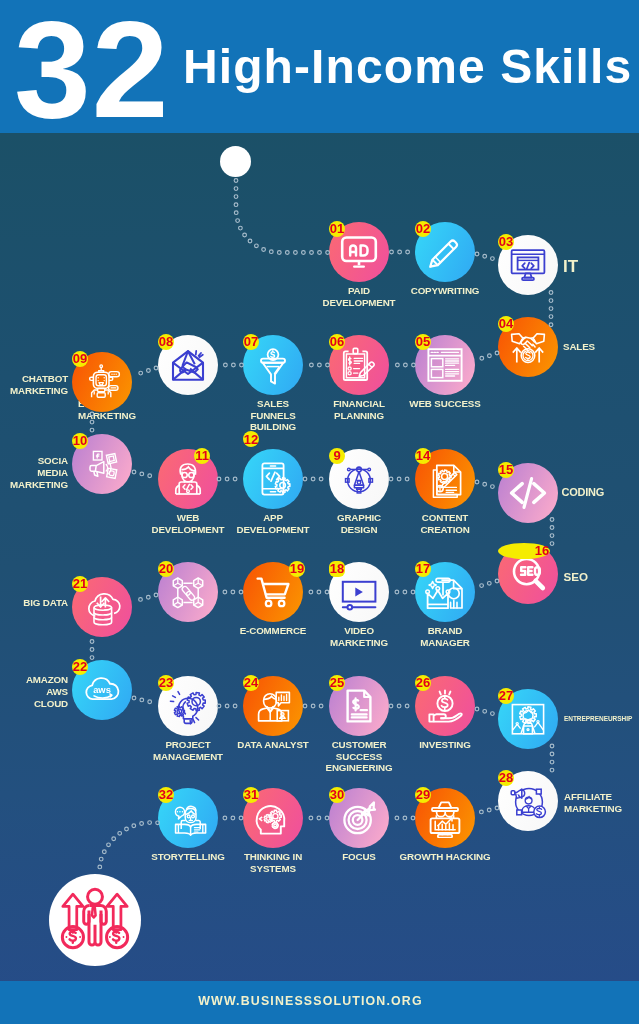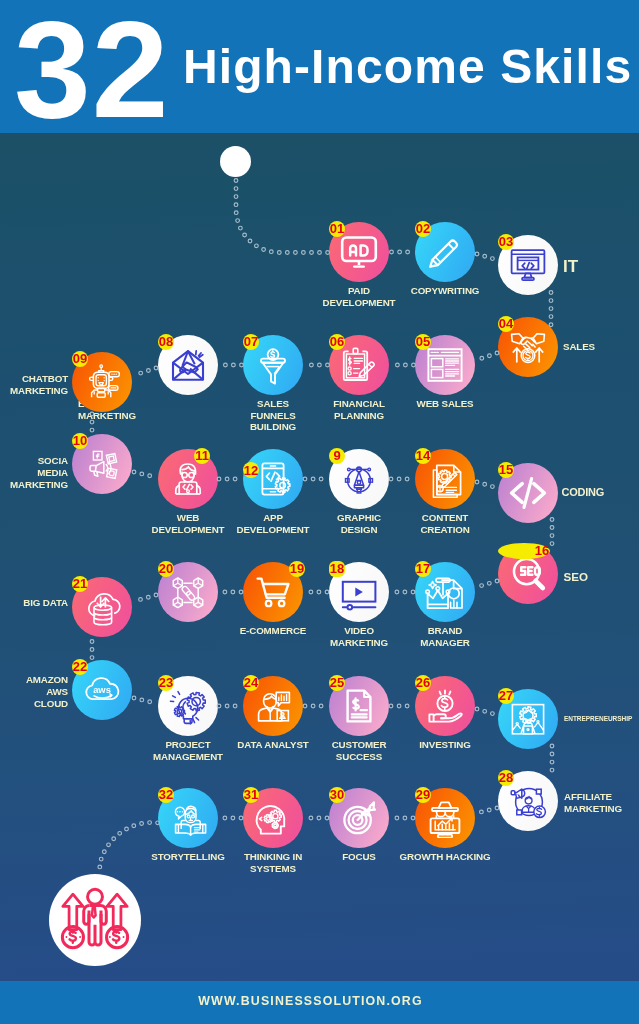--- a/index.html
+++ b/index.html
@@ -271,21 +271,21 @@
 <path d="M16.4 7.4h17" stroke="currentColor" stroke-width="1.3" stroke-linecap="round"></path>
 <rect x="6.4" y="13.6" width="11.4" height="8.2" fill="none" stroke="currentColor" stroke-width="1.5"></rect>
 <rect x="6.4" y="24.4" width="11.4" height="8.2" fill="none" stroke="currentColor" stroke-width="1.5"></rect>
 <path d="M20.6 13.8h13M20.6 16h13M20.6 18.2h13M20.6 20.4h9M20.6 24.4h13M20.6 26.6h13M20.6 28.8h13M20.6 31h9" stroke="currentColor" stroke-width="1.3" stroke-linecap="round"></path>
       </svg>
   </div>
   <div class="badge" style="left:415px;top:333.7px;">
       <span>05</span>
     </div>
   <div class="lbl" style="left:445px;top:397.6px;width:220px;margin-left:-110px;text-align:center;">
-<div>WEB SALES</div>
+<div>WEB SUCCESS</div>
 </div>
   <div class="node" style="left:329px;top:335px;width:60px;height:60px;">
     <div class="circ" style="width:60px;height:60px;background:linear-gradient(115deg,#fb6a72 0%,#ef4f9e 100%);"></div>
     <svg class="icn" viewBox="0 0 40 40" style="left:10px;top:10px;width:40px;height:40px;color:#ffffff;">
         <path d="M9.6 6.4H6.4a1.6 1.6 0 0 0-1.6 1.6v25.4a1.6 1.6 0 0 0 1.6 1.6h20.2a1.6 1.6 0 0 0 1.6-1.6V8a1.6 1.6 0 0 0-1.6-1.6h-3.2" fill="none" stroke="currentColor" stroke-width="1.8"></path>
 <rect x="7.4" y="9" width="18.2" height="23.8" fill="none" stroke="currentColor" stroke-width="1.5"></rect>
 <rect x="14.2" y="3.4" width="4.6" height="5.2" rx="1.2" fill="none" stroke="currentColor" stroke-width="1.6"></rect>
 <path d="M11.9 13.6c-.9-.6-2.4-.3-2.4.9 0 1.6 2.8 1.2 2.8 2.8 0 1-1.3 1.4-2.3.8M10.7 11.9v8" stroke="currentColor" stroke-width="1.4" stroke-linecap="round" fill="none"></path>
 <path d="M15.2 13.4h8.4M15.2 16h8.4M15.2 18.4h5.4" stroke="currentColor" stroke-width="1.3" stroke-linecap="round"></path>
 <circle cx="10.6" cy="23.6" r="1.6" fill="none" stroke="currentColor" stroke-width="1.3"></circle>
@@ -424,21 +424,21 @@
     <div class="circ" style="width:60px;height:60px;background:linear-gradient(115deg,#36d7f8 0%,#30a8f3 100%);"></div>
     <svg class="icn" viewBox="0 0 40 40" style="left:10px;top:10px;width:40px;height:40px;color:#ffffff;">
         <rect x="9.4" y="4.4" width="21.2" height="31.2" rx="2" fill="none" stroke="currentColor" stroke-width="1.8"></rect>
 <path d="M9.4 9.4h21.2M9.4 29.8h21.2" stroke="currentColor" stroke-width="1.6"></path>
 <path d="M17.4 7h5.2M17.4 32.8h5.2" stroke="currentColor" stroke-width="1.5" stroke-linecap="round"></path>
 <path d="M16.4 14.2l-3 3.2 3 3.2M23.6 14.2l3 3.2-3 3.2M22 13.2l-4 9" fill="none" stroke="currentColor" stroke-width="1.7" stroke-linecap="round" stroke-linejoin="round"></path>
 <path d="M36.88 24.86L36.88 27.54L35.27 27.41L34.72 28.92L36.03 29.86L34.32 31.90L33.17 30.77L31.77 31.58L32.18 33.14L29.55 33.60L29.40 32.00L27.81 31.72L27.12 33.17L24.80 31.84L25.72 30.51L24.68 29.27L23.22 29.94L22.30 27.43L23.86 27.01L23.86 25.39L22.30 24.97L23.22 22.46L24.68 23.13L25.72 21.89L24.80 20.56L27.12 19.23L27.81 20.68L29.40 20.40L29.55 18.80L32.18 19.26L31.77 20.82L33.17 21.63L34.32 20.50L36.03 22.54L34.72 23.48L35.27 24.99Z" fill="none" stroke="currentColor" stroke-width="1.50" stroke-linejoin="round"></path>
         <circle cx="29.60" cy="26.20" r="2.80" fill="none" stroke="currentColor" stroke-width="1.50"></circle>
       </svg>
   </div>
-  <div class="badge" style="left:243px;top:462px;">
+  <div class="badge" style="left:243px;top:431px;">
       <span>12</span>
     </div>
   <div class="lbl" style="left:273px;top:511.6px;width:220px;margin-left:-110px;text-align:center;">
 <div>APP</div>
 <div>DEVELOPMENT</div>
 </div>
   <div class="node" style="left:329px;top:449px;width:60px;height:60px;">
     <div class="circ" style="width:60px;height:60px;background:linear-gradient(115deg,#ffffff 0%,#f7f7f7 100%);"></div>
     <svg class="icn" viewBox="0 0 40 40" style="left:10px;top:10px;width:40px;height:40px;color:#3b3fd0;">
         <circle cx="20" cy="21.4" r="11.4" fill="none" stroke="currentColor" stroke-width="1.5"></circle>
@@ -678,20 +678,21 @@
 <path d="M21.6 24.2h6.4" stroke="currentColor" stroke-width="2.2" stroke-linecap="round"></path>
 <path d="M12.8 28.4h14.8M12.8 31.4h14.8" stroke="currentColor" stroke-width="2.2" stroke-linecap="round"></path>
       </svg>
   </div>
   <div class="badge" style="left:329px;top:674.7px;">
       <span>25</span>
     </div>
   <div class="lbl" style="left:359px;top:738.6px;width:220px;margin-left:-110px;text-align:center;">
 <div>CUSTOMER</div>
 <div>SUCCESS</div>
+<div>ENGINEERING</div>
 </div>
   <div class="node" style="left:415px;top:676px;width:60px;height:60px;">
     <div class="circ" style="width:60px;height:60px;background:linear-gradient(115deg,#fb6a72 0%,#ef4f9e 100%);"></div>
     <svg class="icn" viewBox="0 0 40 40" style="left:10px;top:10px;width:40px;height:40px;color:#ffffff;">
         <circle cx="20" cy="17.4" r="7.6" fill="none" stroke="currentColor" stroke-width="1.9"></circle>
 <path d="M22.4 13.8a3.5 3.5 0 0 0-3-1.2c-1.6.1-2.5 1-2.5 2.1 0 2.6 5.8 1.4 5.8 4.2 0 1.4-1.3 2.3-3 2.3a3.7 3.7 0 0 1-3.2-1.5M19.8 10.4v2.2M19.8 21.4v2.2" fill="none" stroke="currentColor" stroke-width="1.7" stroke-linecap="round"></path>
 <path d="M20 4.4v3.2M14.6 5.6l1.2 2.8M25.4 5.6l-1.2 2.8" stroke="currentColor" stroke-width="1.9" stroke-linecap="round"></path>
 <path d="M4.4 28.4h4.2v7.2H4.4z" fill="none" stroke="currentColor" stroke-width="1.9" stroke-linejoin="round"></path>
 <path d="M8.6 29.4l3.2-1.2h7a2 2 0 0 1 0 4h-3.4" fill="none" stroke="currentColor" stroke-width="1.9" stroke-linejoin="round"></path>
 <path d="M15.4 32.2h8.4c3.6 0 5.8-1 8.2-3 1.2-1 2.6-1.8 3.6-1.8 1.4 0 1.6 1.4.4 2.4-2.8 2.4-7.6 5.8-12.4 5.8H8.6" fill="none" stroke="currentColor" stroke-width="1.9" stroke-linejoin="round"></path>

